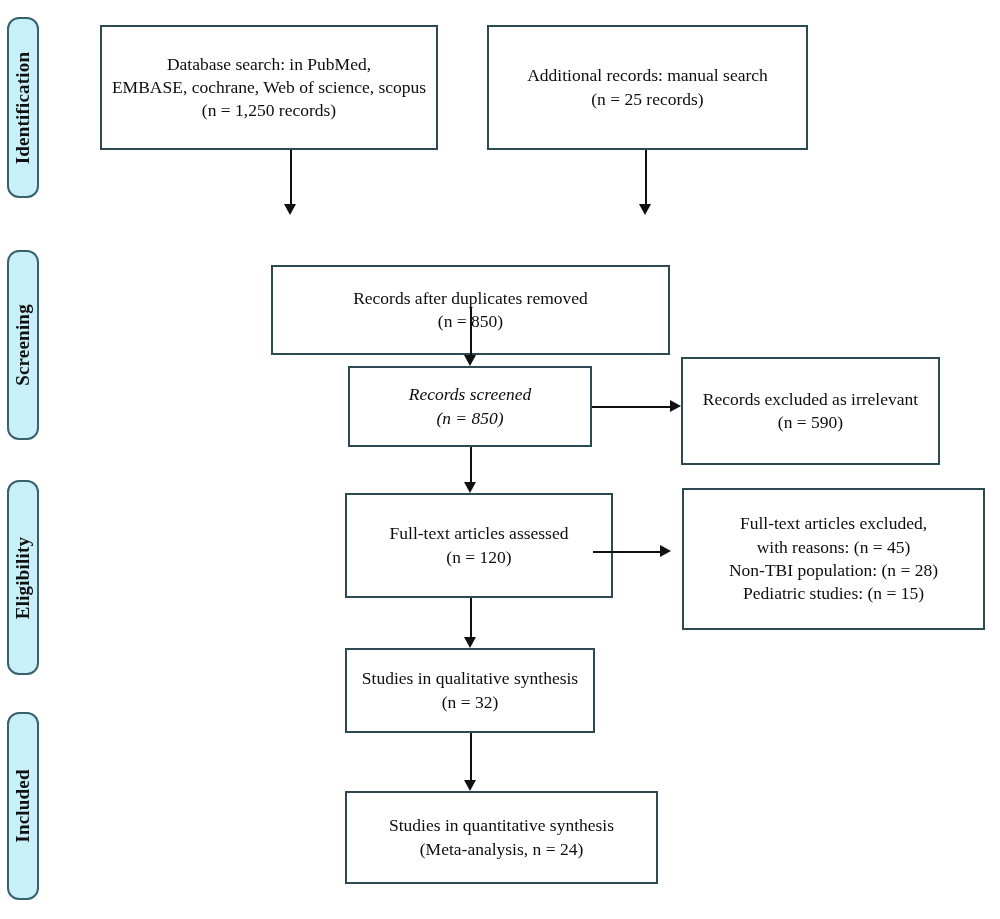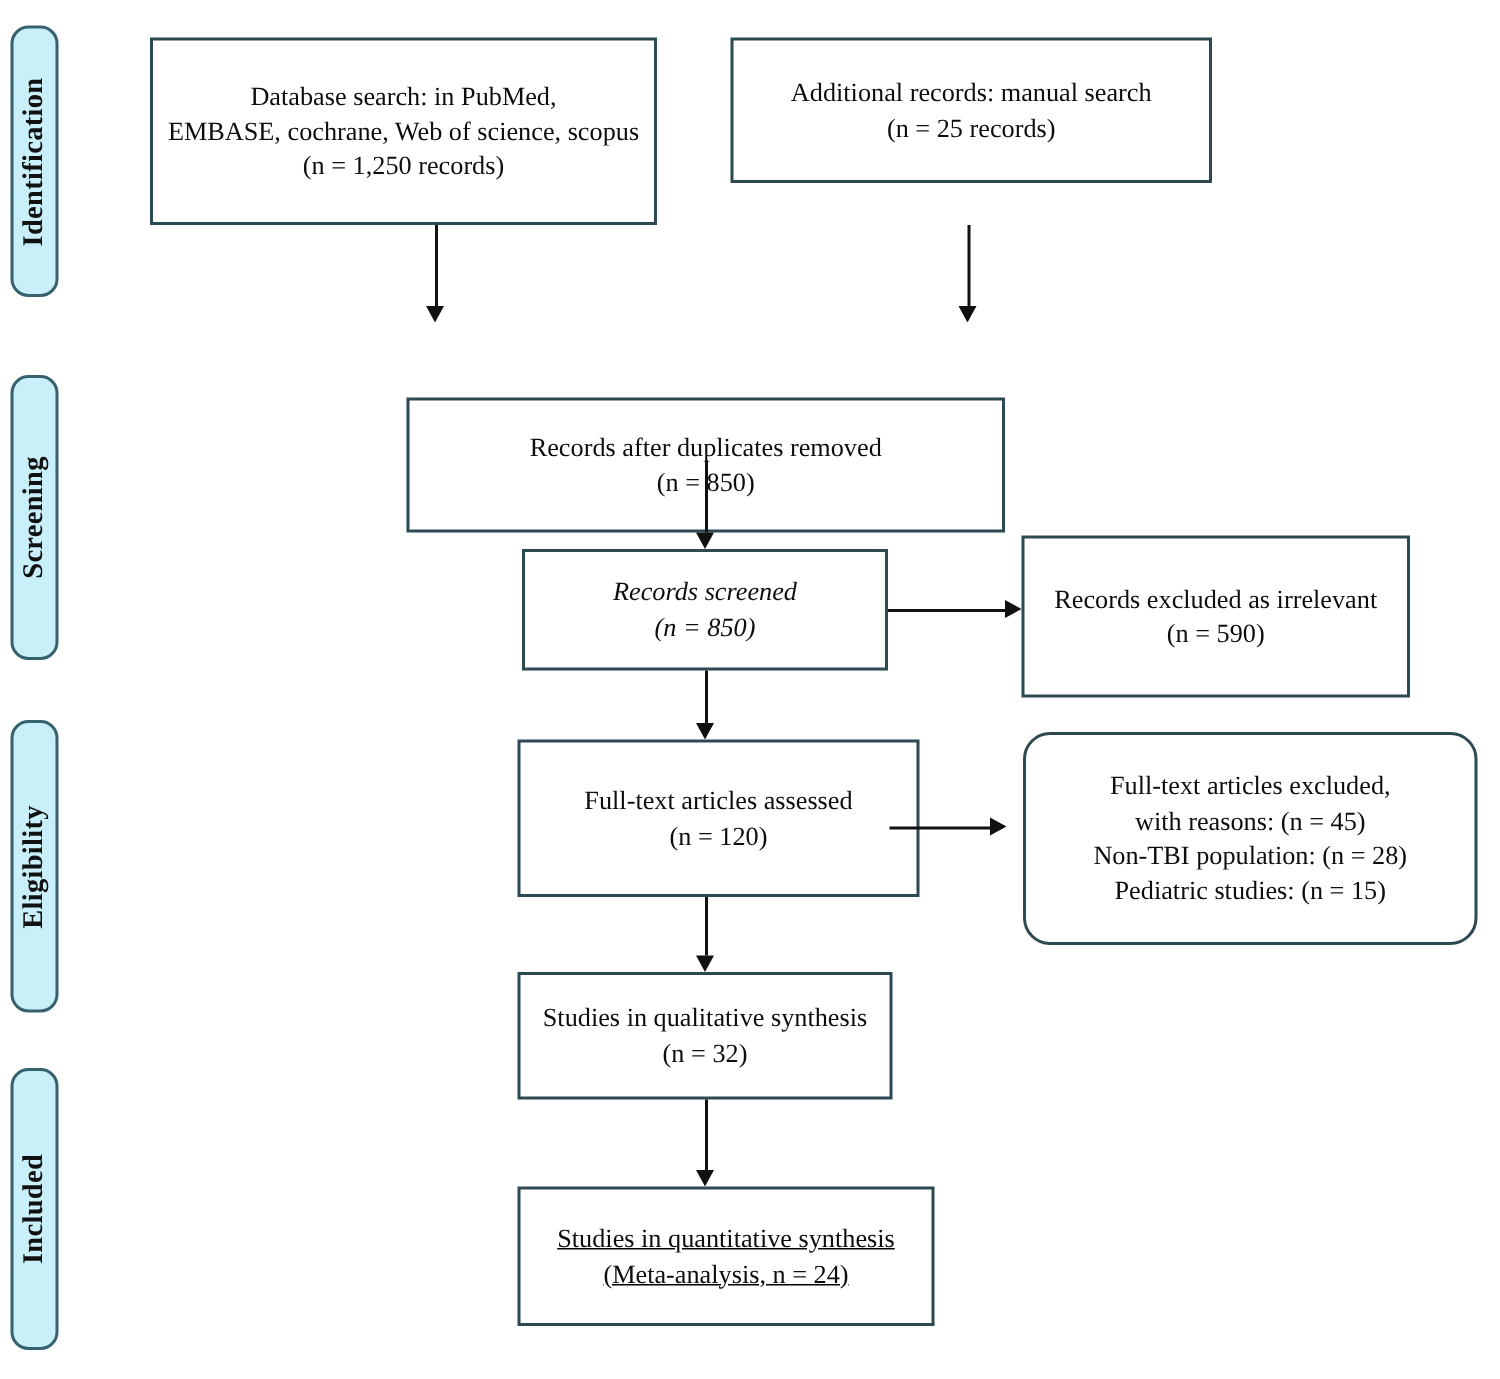--- a/index.html
+++ b/index.html
@@ -108,21 +108,21 @@
   <div class="stage-pill" style="left:7px; top:712px; width:32px; height:188px;">
     <span class="stage-text">Included</span>
   </div>
 
   <div class="flow-box" style="left:100px; top:25px; width:338px; height:125px;">
     <span class="box-text">Database search: in PubMed,
 EMBASE, cochrane, Web of science, scopus
 (n = 1,250 records)</span>
   </div>
 
-  <div class="flow-box" style="left:487px; top:25px; width:321px; height:97px;">
+  <div class="flow-box" style="left:487px; top:25px; width:321px; height:125px;">
     <span class="box-text">Additional records: manual search
 (n = 25 records)</span>
   </div>
 
   <div class="vline" style="left:290px; top:150px; height:54px;"></div>
   <div class="arrow-down" style="left:284px; top:204px;"></div>
 
   <div class="vline" style="left:645px; top:150px; height:54px;"></div>
   <div class="arrow-down" style="left:639px; top:204px;"></div>
 
@@ -148,39 +148,39 @@
   <div class="arrow-right" style="left:670px; top:400px;"></div>
 
   <div class="vline" style="left:470px; top:447px; height:35px;"></div>
   <div class="arrow-down" style="left:464px; top:482px;"></div>
 
   <div class="flow-box" style="left:345px; top:493px; width:268px; height:105px;">
     <span class="box-text">Full-text articles assessed
 (n = 120)</span>
   </div>
 
-  <div class="flow-box" style="left:682px; top:488px; width:303px; height:142px;border-radius:18px;">
+  <div class="flow-box" style="left:682px; top:488px; width:303px; height:142px;">
     <span class="box-text">Full-text articles excluded,
 with reasons: (n = 45)
 Non-TBI population: (n = 28)
 Pediatric studies: (n = 15)</span>
   </div>
 
   <div class="hline" style="left:593px; top:551px; width:67px;"></div>
   <div class="arrow-right" style="left:660px; top:545px;"></div>
 
   <div class="vline" style="left:470px; top:598px; height:39px;"></div>
   <div class="arrow-down" style="left:464px; top:637px;"></div>
 
   <div class="flow-box" style="left:345px; top:648px; width:250px; height:85px;">
     <span class="box-text">Studies in qualitative synthesis
 (n = 32)</span>
   </div>
 
   <div class="vline" style="left:470px; top:733px; height:47px;"></div>
   <div class="arrow-down" style="left:464px; top:780px;"></div>
 
-  <div class="flow-box" style="left:345px; top:791px; width:278px; height:93px;text-decoration:underline;">
+  <div class="flow-box" style="left:345px; top:791px; width:313px; height:93px;">
     <span class="box-text">Studies in quantitative synthesis
 (Meta-analysis, n = 24)</span>
   </div>
 
 </div>
 
 </body></html>

